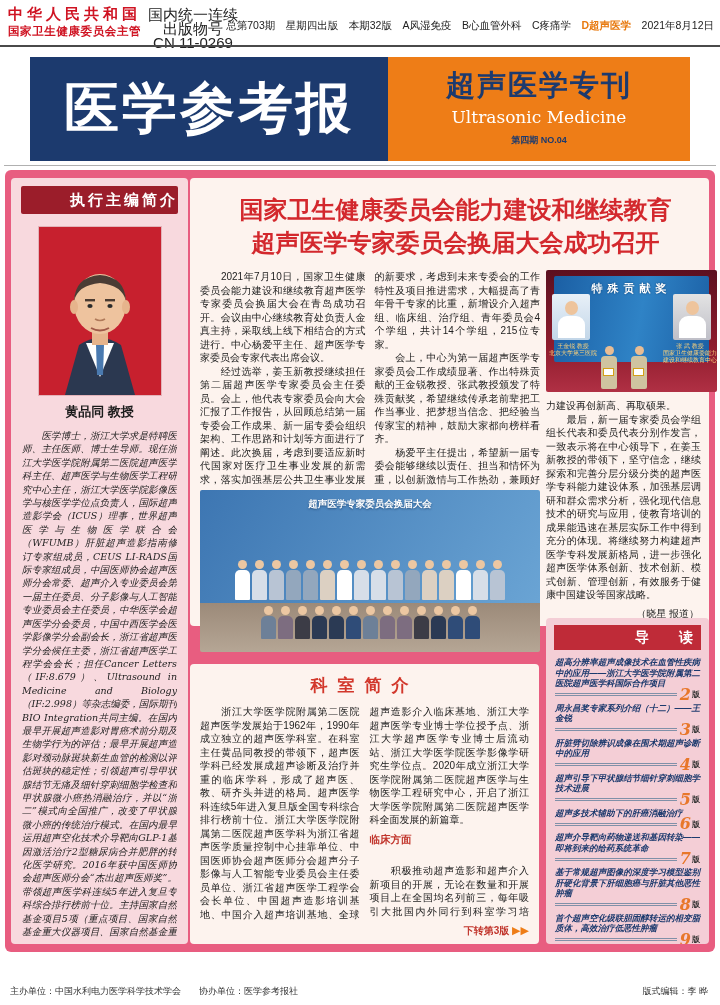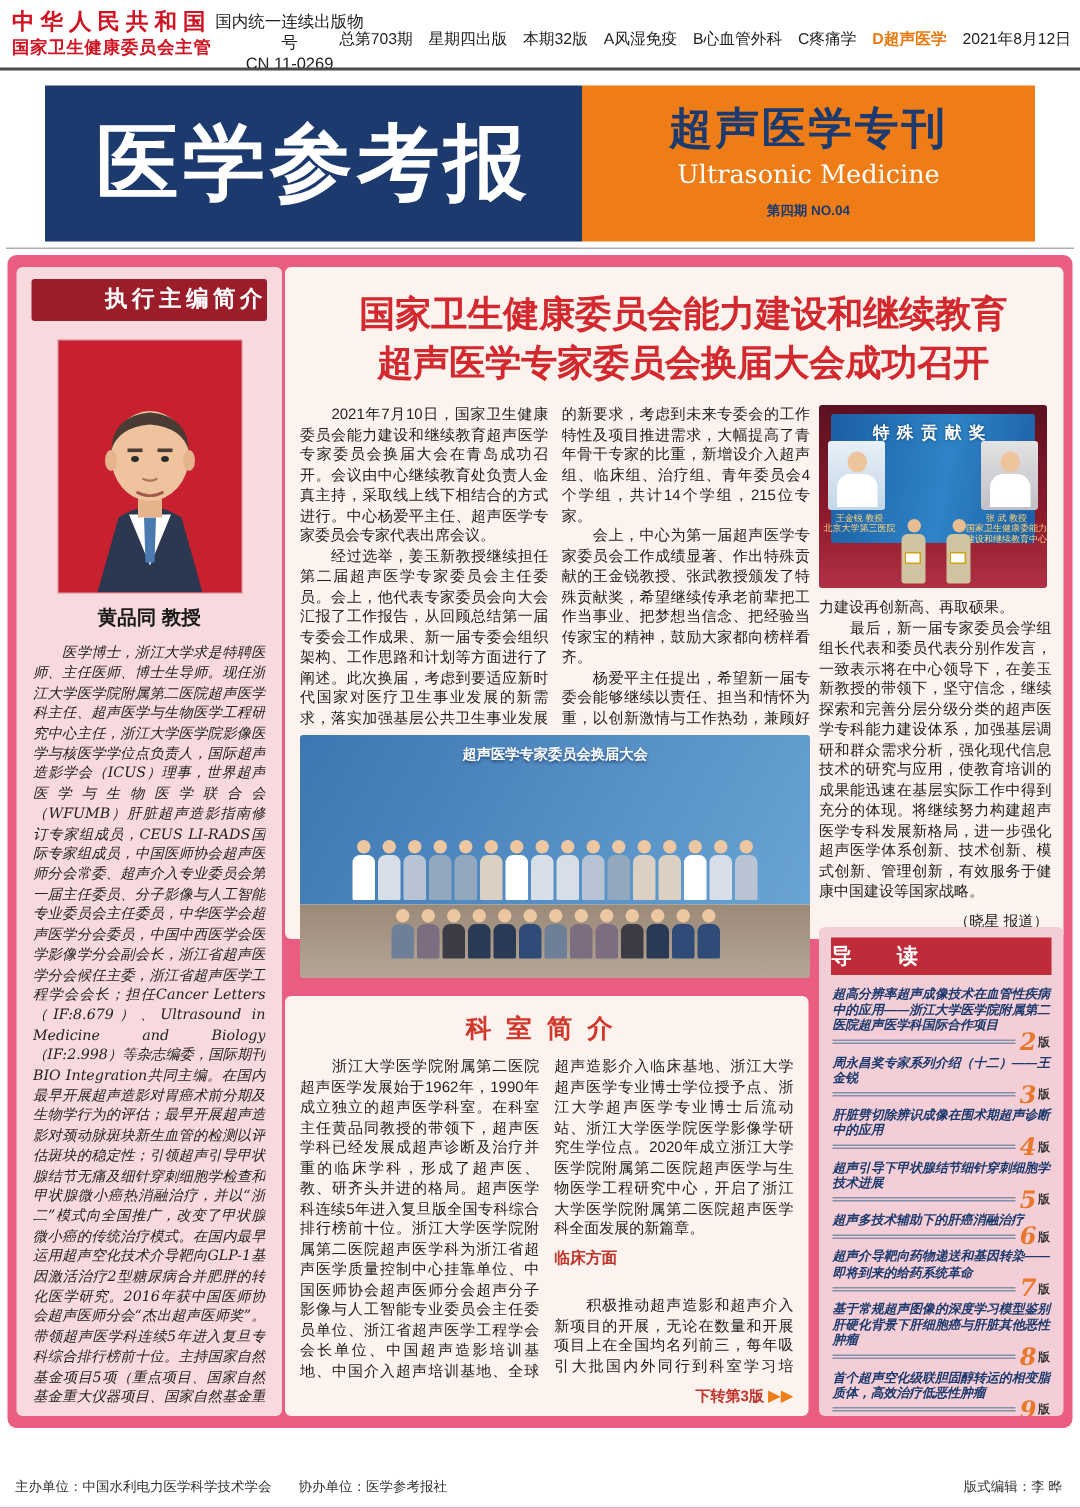--- a/index.html
+++ b/index.html
@@ -7,21 +7,21 @@
   body {
     height:1005px; position:relative; background:#ffffff; overflow:hidden;
     font-family:"Liberation Sans","DejaVu Sans",sans-serif; color:#222;
   }
   
   .topbar { position:absolute; left:0; top:0; width:720px; height:48px; }
   .auth { position:absolute; left:8px; top:5px; color:#cf1322; font-weight:bold; }
   .auth .l1 { font-size:15px; letter-spacing:4px; }
   .auth .l2 { font-size:11.5px; letter-spacing:0.6px; }
   .issn { position:absolute; left:142px; top:8px; width:102px; text-align:center;
-          font-size:11px; line-height:14px; color:#222; }
+          font-size:15px; line-height:14px; color:#222; }
   .issue-line { position:absolute; right:6px; top:19px; font-size:10.5px; color:#222; }
   .issue-line .hl { color:#e87a10; font-weight:bold; }
   .topbar-rule { position:absolute; top:45px; left:0; width:720px; height:2px; background:#4a4a4a; }
 
   
   .masthead { position:absolute; top:57px; left:30px; width:660px; height:104px; display:flex; }
   .mh-left { width:358px; background:#1c3a6e; color:#fff; display:flex; align-items:center;
              justify-content:center; font-family:"DejaVu Serif","Liberation Serif",serif;
              font-weight:bold; font-size:55px; letter-spacing:3px; }
   .mh-right { flex:1; background:#ee7d17; text-align:center; padding-top:9px; }
@@ -55,21 +55,21 @@
   .art-cols { position:absolute; left:10px; top:92px; width:340px; height:216px;
               column-count:2; column-gap:9px; column-fill:auto;
               font-size:10px; line-height:13.5px; text-align:justify; color:#222;
               overflow:hidden; white-space:pre-line; }
   .col3 { position:absolute; right:8px; top:92px; width:155px; }
   .col3-text { margin-top:7px; font-size:10px; line-height:13.5px; text-align:justify;
                color:#222; height:206px; overflow:hidden; white-space:pre-line; }
   .byline { text-align:right; font-size:10px; color:#222; margin-top:2px; padding-right:2px; }
 
   
-  .award-photo { width:152px; height:122px; position:relative; overflow:hidden; border-radius:2px;
+  .award-photo { width:171px; height:122px; position:relative; overflow:hidden; border-radius:2px;
                  background:linear-gradient(#5c1020,#8e1b2c 62%,#b03044); }
   .ap-screen { position:absolute; left:8px; top:6px; right:8px; height:86px; border-radius:2px;
                background:linear-gradient(100deg,#1b5fa4,#2f83c6 55%,#1b5fa4); }
   .ap-title { text-align:center; color:#fff; font-weight:bold; font-size:11px; letter-spacing:5px;
               margin-top:5px; text-shadow:0 0 2px #0a3a6a; }
   .ap-port { position:absolute; top:24px; width:38px; height:46px; border-radius:2px; overflow:hidden; }
   .ap-port.pl { left:6px; background:linear-gradient(#e8f0f8,#c2d6e8); }
   .ap-port.pr { right:6px; background:linear-gradient(#e3e3e3,#bfbfc8); }
   .ap-head { width:13px; height:14px; border-radius:50%; background:#eec49c; margin:7px auto 0; }
   .ap-torso { width:27px; height:22px; border-radius:9px 9px 0 0; background:#fff; margin:1px auto 0; }
@@ -111,21 +111,21 @@
   .dept-cols p { white-space:pre-line; }
   .clinical-h { color:#c1352c; font-weight:bold; font-size:10.5px; margin:6px 0 18px; }
   .dept-continued { position:absolute; right:10px; bottom:6px; font-size:10px;
                     color:#c1352c; font-weight:bold; }
   .cont-arrow { color:#ee7d17; font-size:11px; }
 
   
   .guide-card { position:absolute; left:541px; top:448px; width:163px; height:326px;
                 background:#f4ced6; border-radius:4px; overflow:hidden; }
   .guide-header { margin:7px 8px 2px; height:25px; background:#bf2b38; color:#fff; font-weight:bold;
-                  font-size:14px; letter-spacing:8px; text-align:left; line-height:25px; }
+                  font-size:14px; letter-spacing:8px; text-align:right; line-height:25px; }
   .guide-list { padding:2px 9px 0; }
   .g-item { margin-top:3px; }
   .g-title { color:#1c3a6e; font-weight:bold; font-style:italic; font-size:8.5px;
              line-height:10.5px; text-align:justify; }
   .g-row { display:flex; align-items:center; height:10px; margin-top:1px; }
   .g-rule { flex:1; height:3px; border-top:1px solid #8090a8; border-bottom:1px solid #8090a8; }
   .g-page { color:#e8772a; font-weight:bold; font-style:italic; font-size:16px; line-height:10px;
             margin-left:3px; font-family:"DejaVu Serif","Liberation Serif",serif; }
   .g-page-suffix { color:#333; font-size:8px; font-weight:bold; margin-left:1px; }
 

